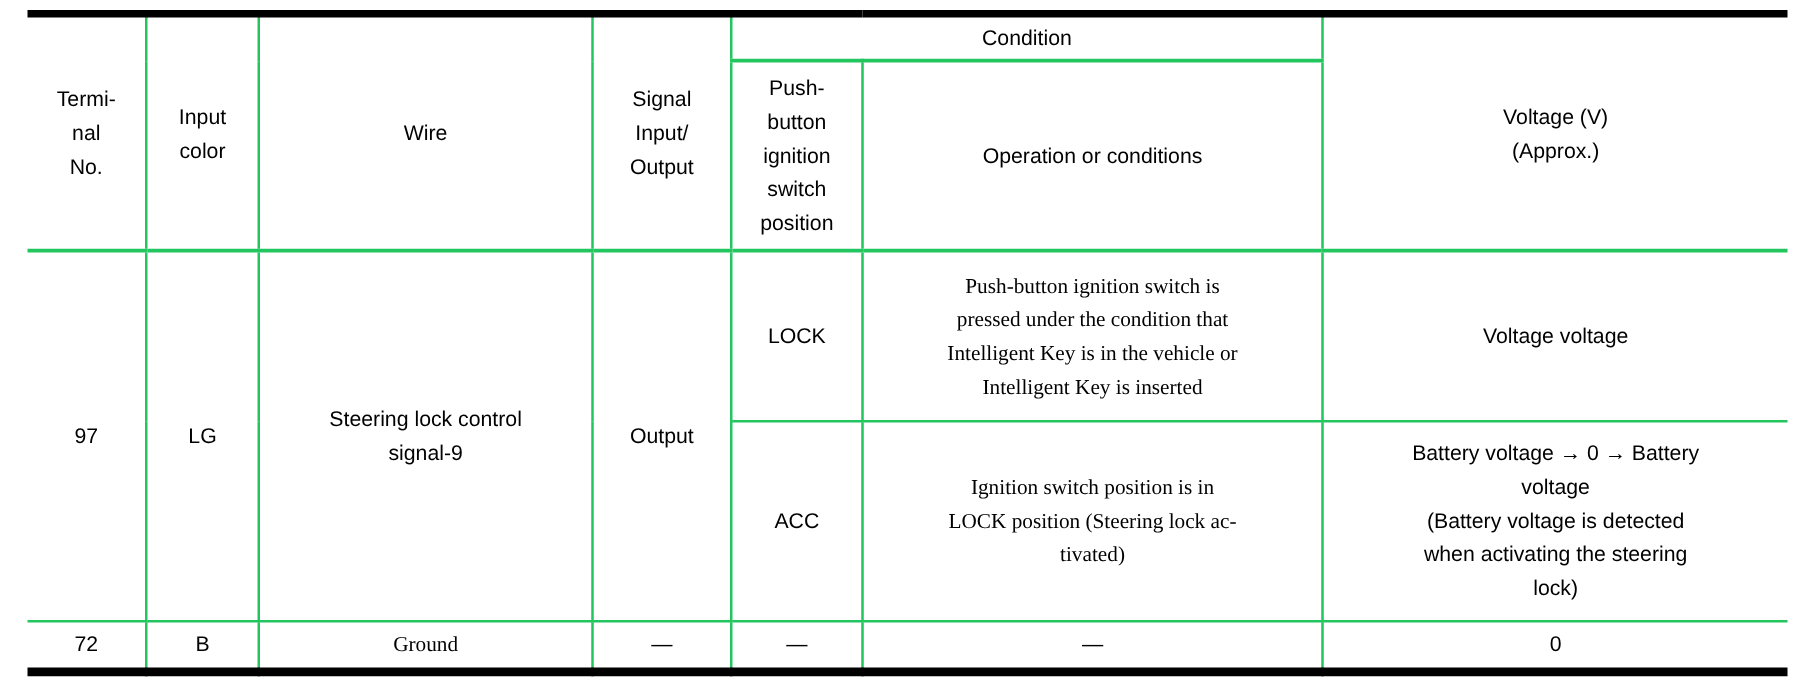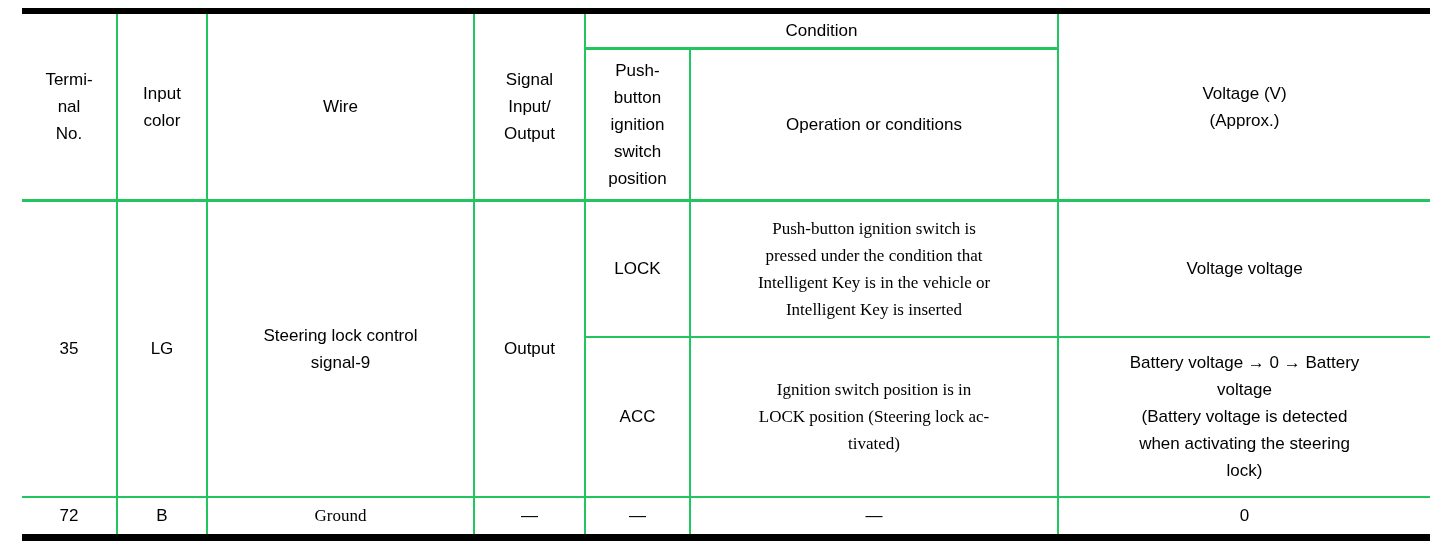--- a/index.html
+++ b/index.html
@@ -84,21 +84,21 @@
         <th>Push-
 button
 ignition
 switch
 position</th>
         <th>Operation or conditions</th>
       </tr>
     </thead>
     <tbody>
       <tr class="r-lock">
-        <td rowspan="2">35</td>
+        <td rowspan="2">97</td>
         <td rowspan="2">LG</td>
         <td rowspan="2" class="cell-item">Steering lock control
 signal-9</td>
         <td rowspan="2">Output</td>
         <td>LOCK</td>
         <td class="cell-left">Push-button ignition switch is
 pressed under the condition that
 Intelligent Key is in the vehicle or
 Intelligent Key is inserted</td>
         <td>Voltage voltage</td>

